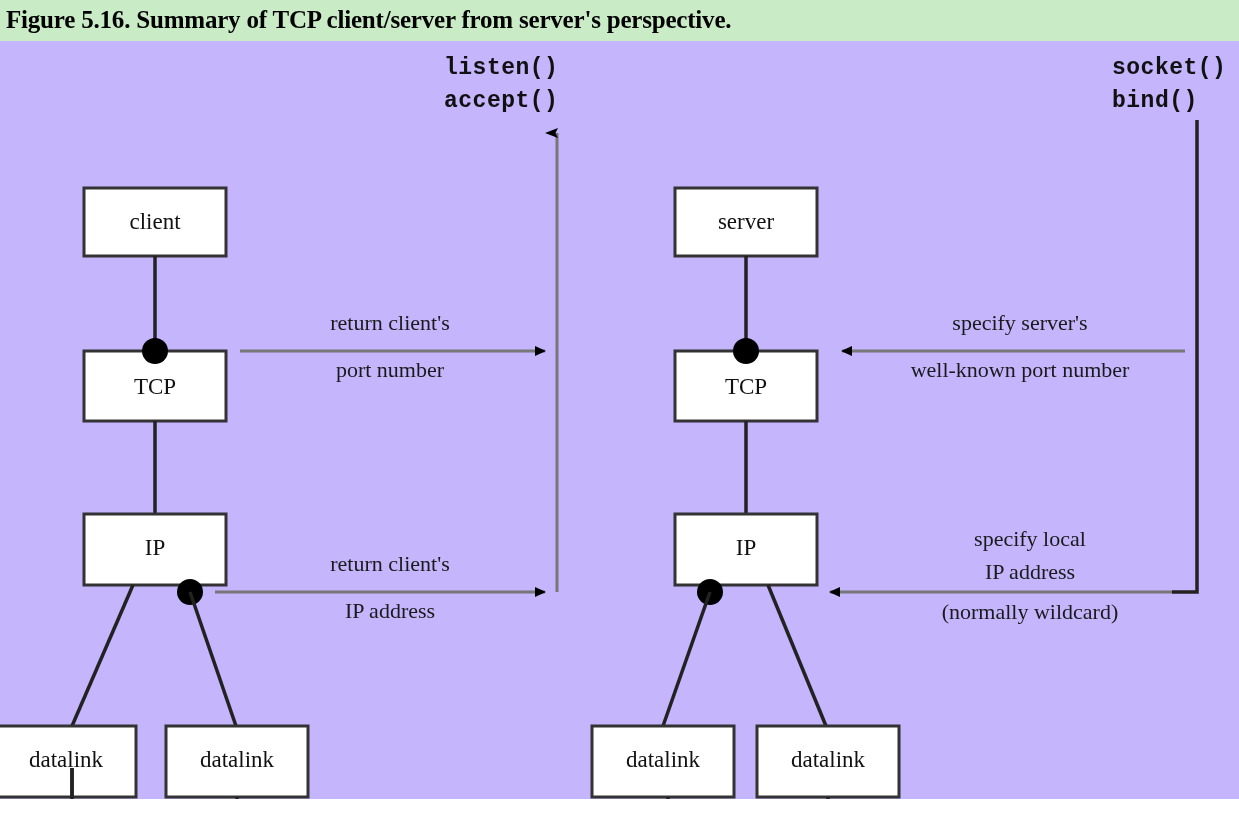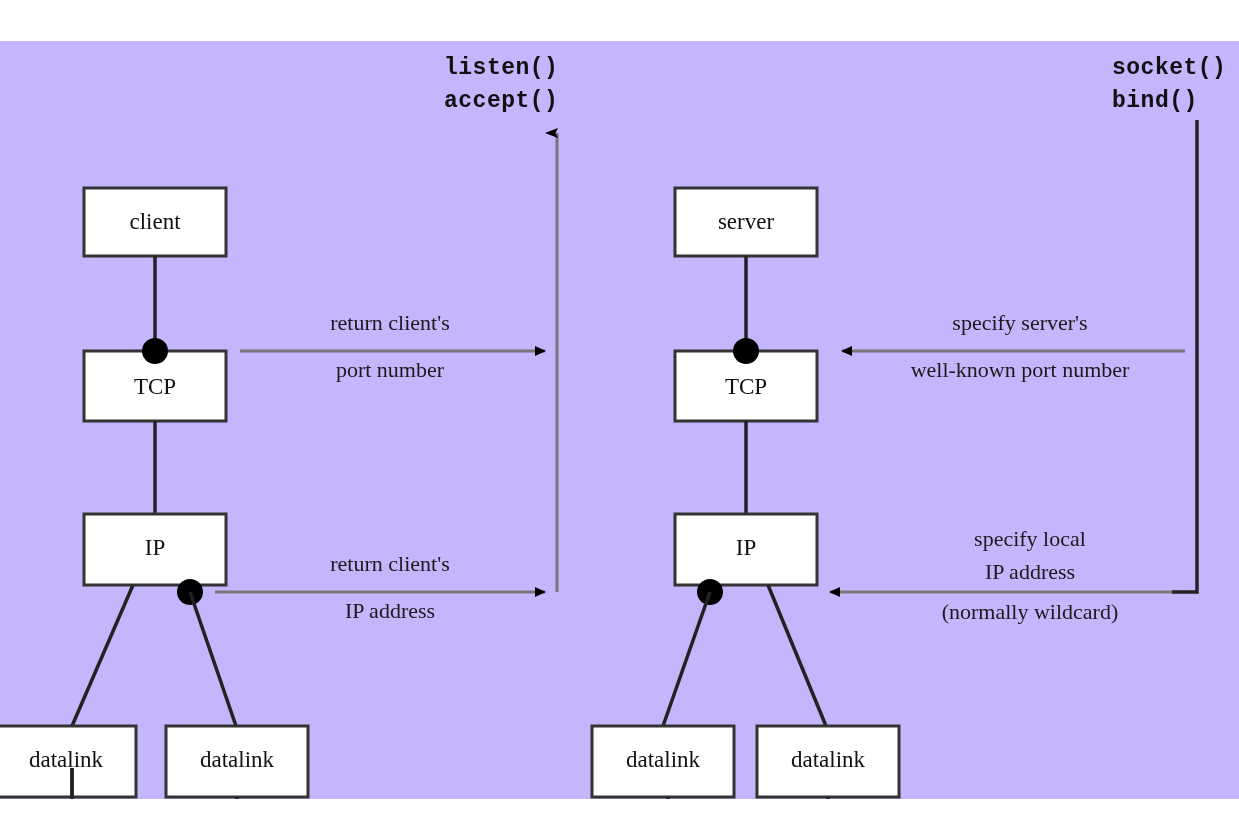--- a/index.html
+++ b/index.html
@@ -92,20 +92,23 @@
   }
   .junction-dot {
     fill: #000000;
   }
 </style>
 </head>
 <body>
 
 <div id="page">
 
+  <div id="caption-band">
+    <div id="caption-text">Figure 5.16. Summary of TCP client/server from server's perspective.</div>
+  </div>
 
   <div id="diagram-area">
     <svg id="diagram-svg" width="1239" height="774" viewBox="0 0 1239 774">
 
       <defs>
         <marker id="arrow-right" markerWidth="12" markerHeight="12" refX="10" refY="5" orient="auto" markerUnits="userSpaceOnUse">
           <path d="M0,0 L11,5 L0,10 z" fill="#000000"></path>
         </marker>
         <marker id="arrow-left" markerWidth="12" markerHeight="12" refX="10" refY="5" orient="auto" markerUnits="userSpaceOnUse">
           <path d="M0,0 L11,5 L0,10 z" fill="#000000"></path>

